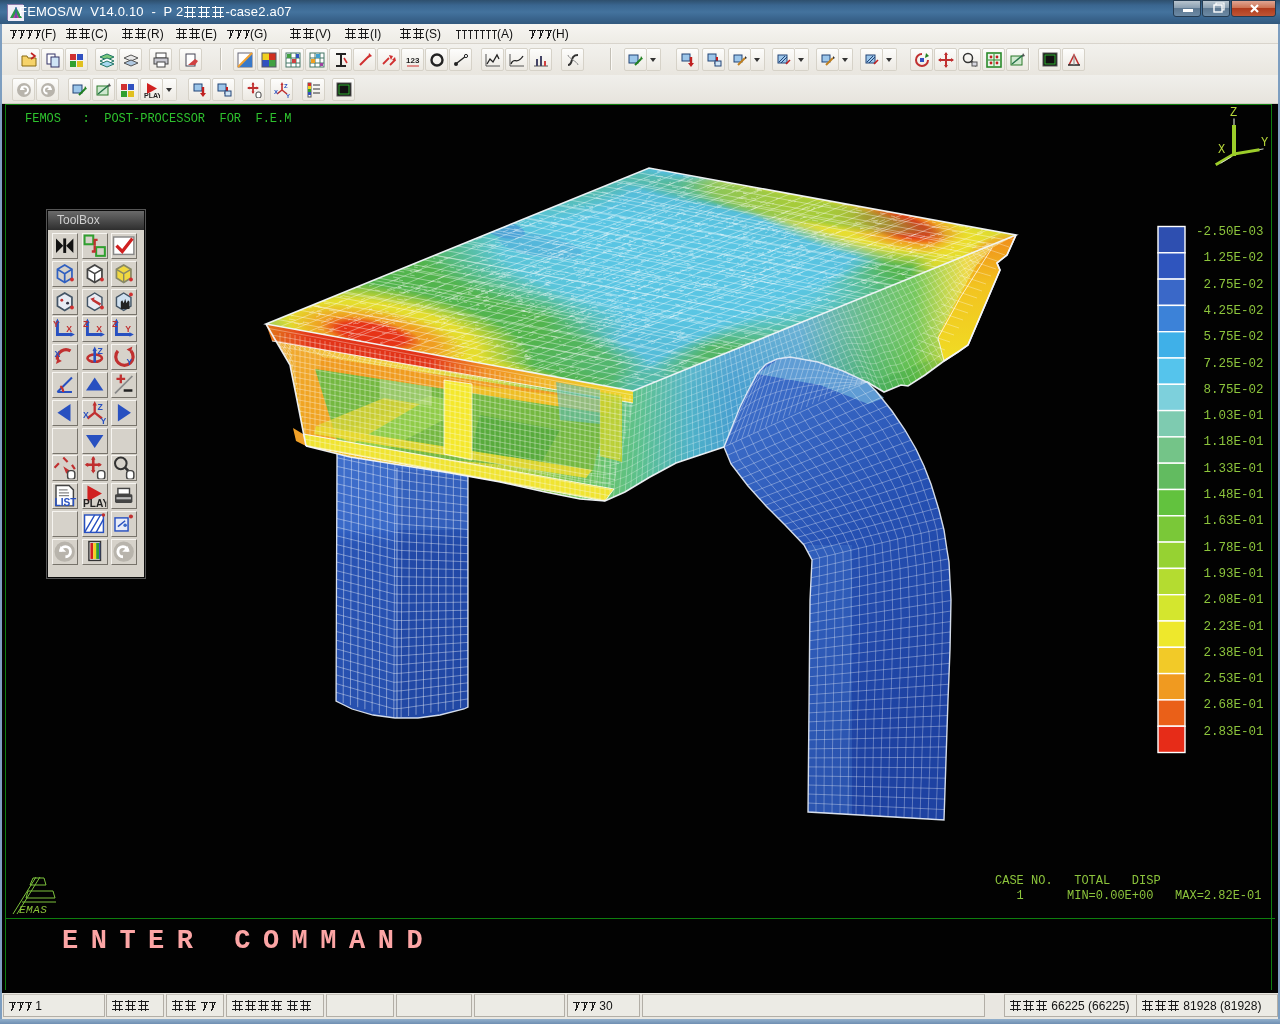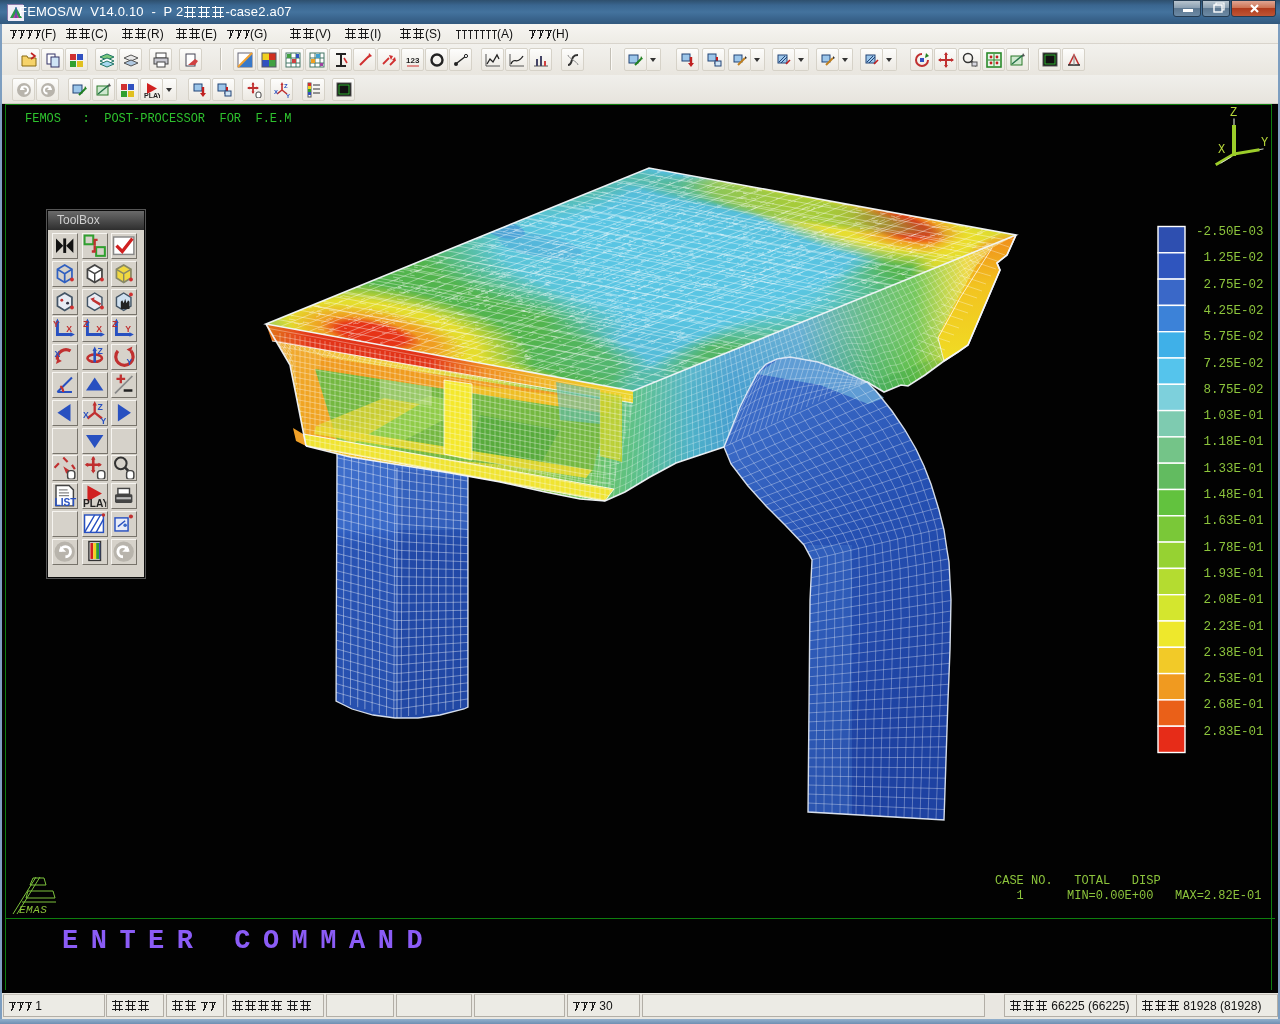--- a/index.html
+++ b/index.html
@@ -28,21 +28,21 @@
 .tbtn{position:absolute;width:23px;height:23px;border:1px solid #d6d2c8;border-radius:2px;
  background:linear-gradient(#fdfdfc,#ece9e2)}
 .tbtn svg{position:absolute;left:3px;top:3px}
 .tsep{position:absolute;width:2px;height:22px;border-left:1px solid #c4c0b6;border-right:1px solid #fbfaf7}
 .tdrop{position:absolute;width:14px;height:23px;border:1px solid #d6d2c8;border-left:none;border-radius:0 2px 2px 0;
  background:linear-gradient(#fdfdfc,#ece9e2);color:#222;font-size:8px;text-align:center;line-height:23px}
 
 #vp{position:absolute;left:2px;top:104px;width:1276px;height:889px;background:#020202}
 #vp .gborder{position:absolute;left:3px;top:0;width:1267px;height:886px;border:1px solid #0e7e0e;border-bottom:none}
 #cmdline{position:absolute;left:3px;top:814px;width:1270px;border-top:1px solid #0e7e0e;height:0}
-#entercmd{position:absolute;left:60px;top:822px;color:#8b5cf6;font-family:"Liberation Mono",monospace;
+#entercmd{position:absolute;left:60px;top:822px;color:#fca5a5;font-family:"Liberation Mono",monospace;
  font-weight:bold;font-size:27px;letter-spacing:12.5px;white-space:pre}
 
 #status{position:absolute;left:2px;top:993px;width:1276px;height:26px;background:#e9e7e1;
  font-size:12px;color:#111}
 #status .cell{position:absolute;top:1px;height:23px;border:1px solid #b2aea6;border-top-color:#c8c4bc;background:#ecebe5;
  padding:4px 4px 0 4px;white-space:nowrap;overflow:hidden}
 #frameL{position:absolute;left:0;top:24px;width:2px;height:996px;background:#7d9ec0}
 #frameR{position:absolute;right:0;top:24px;width:2px;height:996px;background:#7d9ec0}
 #frameB{position:absolute;left:0;top:1019px;width:1280px;height:5px;background:linear-gradient(#93b0cc,#6f8fb2)}
 

